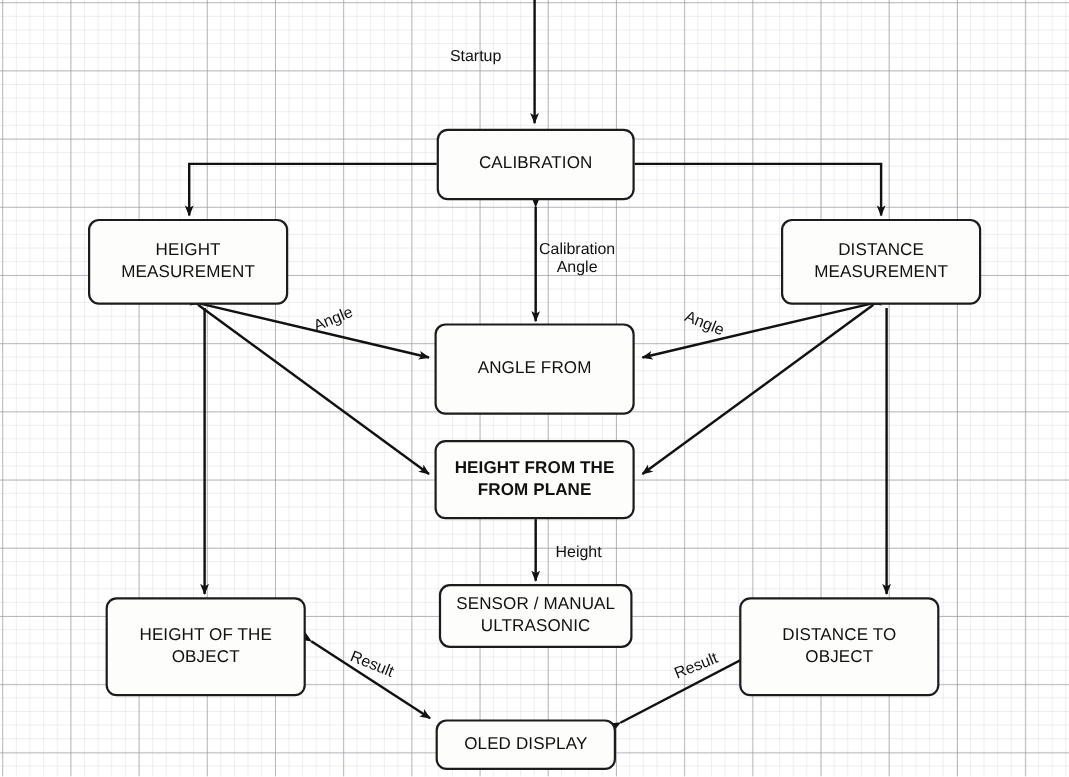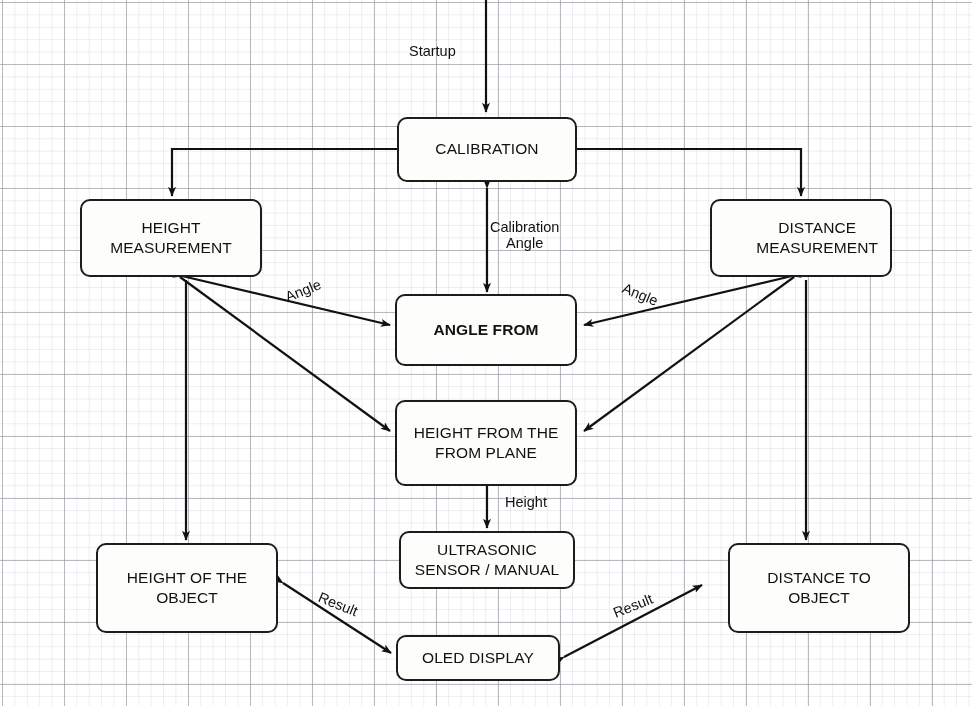--- a/index.html
+++ b/index.html
@@ -110,62 +110,62 @@
     <span>CALIBRATION</span>
   </div>
 
   <div class="node" style="left:80px; top:199px; width:182px; height:78px;">
     <span>
       <span>HEIGHT</span>
       <span>MEASUREMENT</span>
     </span>
   </div>
 
-  <div class="node" style="left:710px; top:199px; width:182px; height:78px;justify-content:flex-end;">
+  <div class="node" style="left:710px; top:199px; width:182px; height:78px;">
     <span>
       <span>DISTANCE</span>
       <span>MEASUREMENT</span>
     </span>
   </div>
 
-  <div class="node" style="left:395px; top:294px; width:182px; height:72px;font-weight:bold;">
+  <div class="node" style="left:395px; top:294px; width:182px; height:83px;">
     <span>
       <span>ANGLE FROM</span>
     </span>
   </div>
 
-  <div class="node" style="left:395px; top:400px; width:182px; height:86px;">
+  <div class="node" style="left:395px; top:400px; width:182px; height:72px;font-weight:bold;">
     <span>
       <span>HEIGHT FROM THE</span>
       <span>FROM PLANE</span>
     </span>
   </div>
 
   <div class="node" style="left:399px; top:531px; width:176px; height:58px;">
     <span>
+      <span>SENSOR / MANUAL</span>
       <span>ULTRASONIC</span>
-      <span>SENSOR / MANUAL</span>
     </span>
   </div>
 
   <div class="node" style="left:96px; top:543px; width:182px; height:90px;">
     <span>
       <span>HEIGHT OF THE</span>
       <span>OBJECT</span>
     </span>
   </div>
 
-  <div class="node" style="left:728px; top:543px; width:182px; height:90px;">
+  <div class="node" style="left:672px; top:543px; width:182px; height:90px;">
     <span>
       <span>DISTANCE TO</span>
       <span>OBJECT</span>
     </span>
   </div>
 
-  <div class="node" style="left:396px; top:635px; width:164px; height:46px;text-align:center;">
+  <div class="node" style="left:396px; top:654px; width:164px; height:46px;text-align:center;">
     <span>OLED DISPLAY</span>
   </div>
 
   <div class="edge-label" style="left:409px; top:43px;">
     <span>Startup</span>
   </div>
 
   <div class="edge-label" style="left:490px; top:219px; text-align:center;">
     <div>Calibration</div>
     <div style="text-align:center;">Angle</div>

